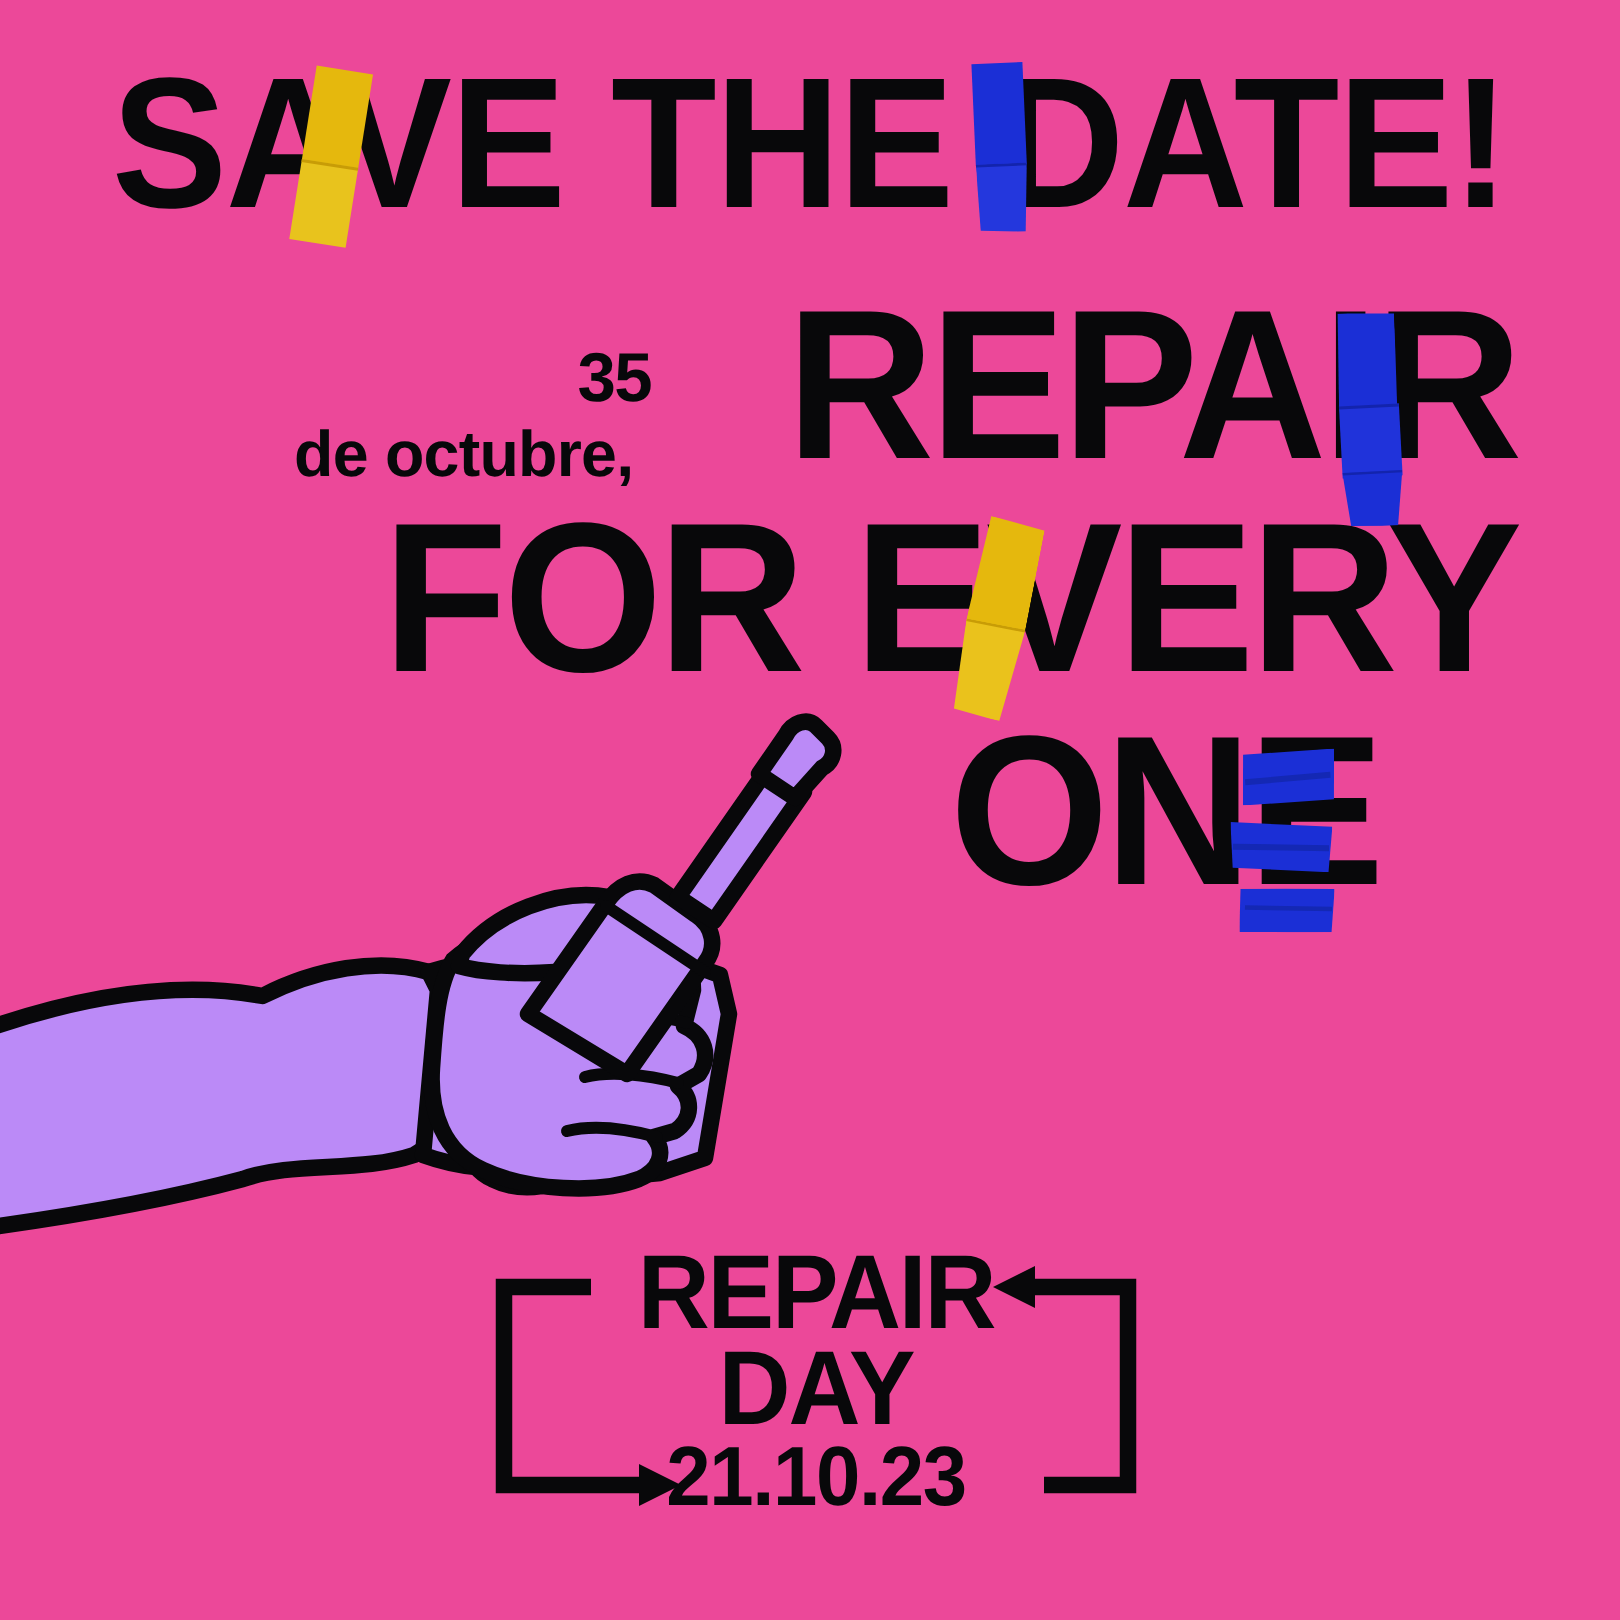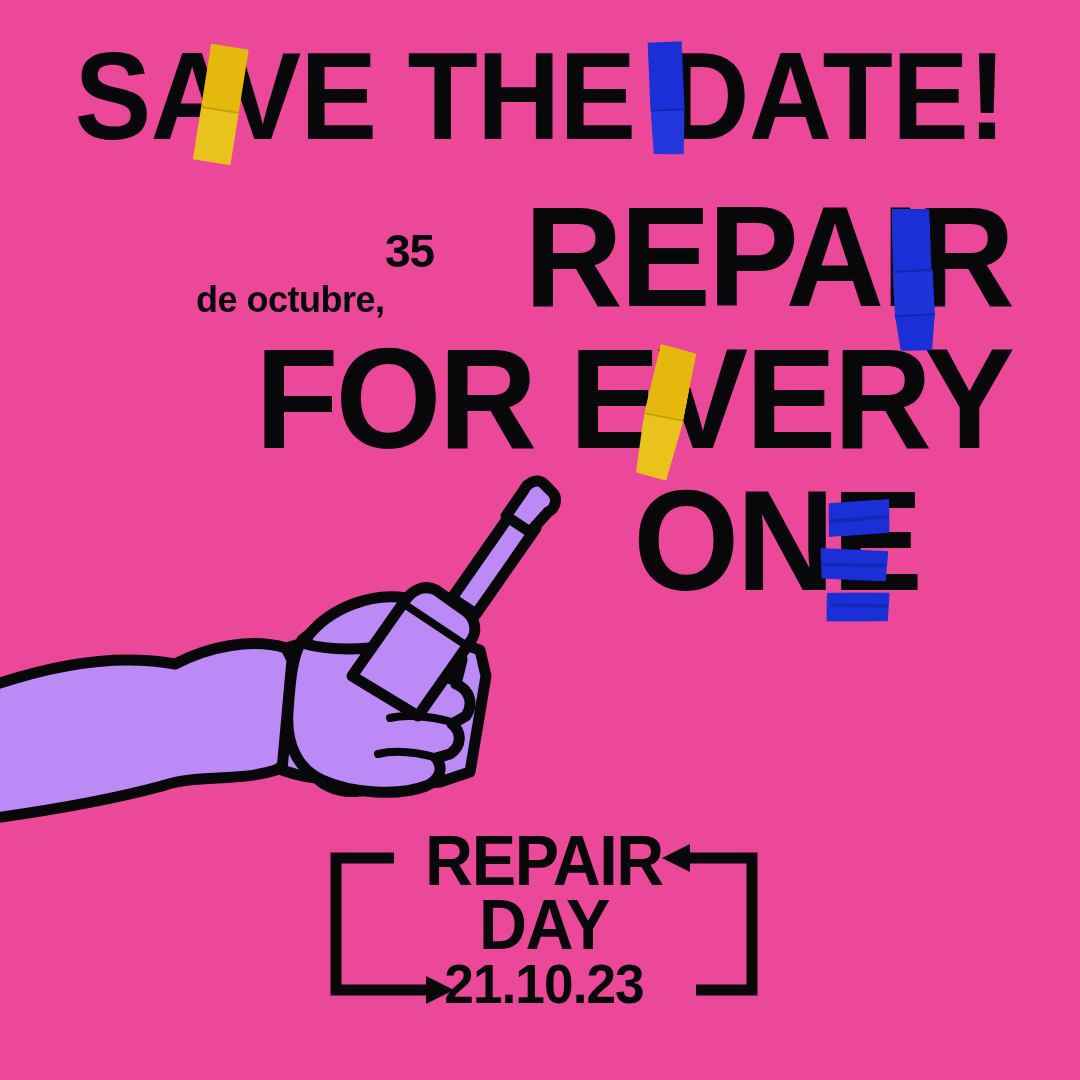--- a/index.html
+++ b/index.html
@@ -105,21 +105,21 @@
     line-height: 1;
     color: #08080a;
     letter-spacing: -1px;
   }
   .kicker-month {
     position: absolute;
     left: 196px;
     top: 282px;
     font-family: "Liberation Sans", sans-serif;
     font-weight: 700;
-    font-size: 36px;
+    font-size: 43px;
     line-height: 1;
     color: #08080a;
     letter-spacing: -0.5px;
   }
 
   
   .tape {
     position: absolute;
     mix-blend-mode: normal;
   }

